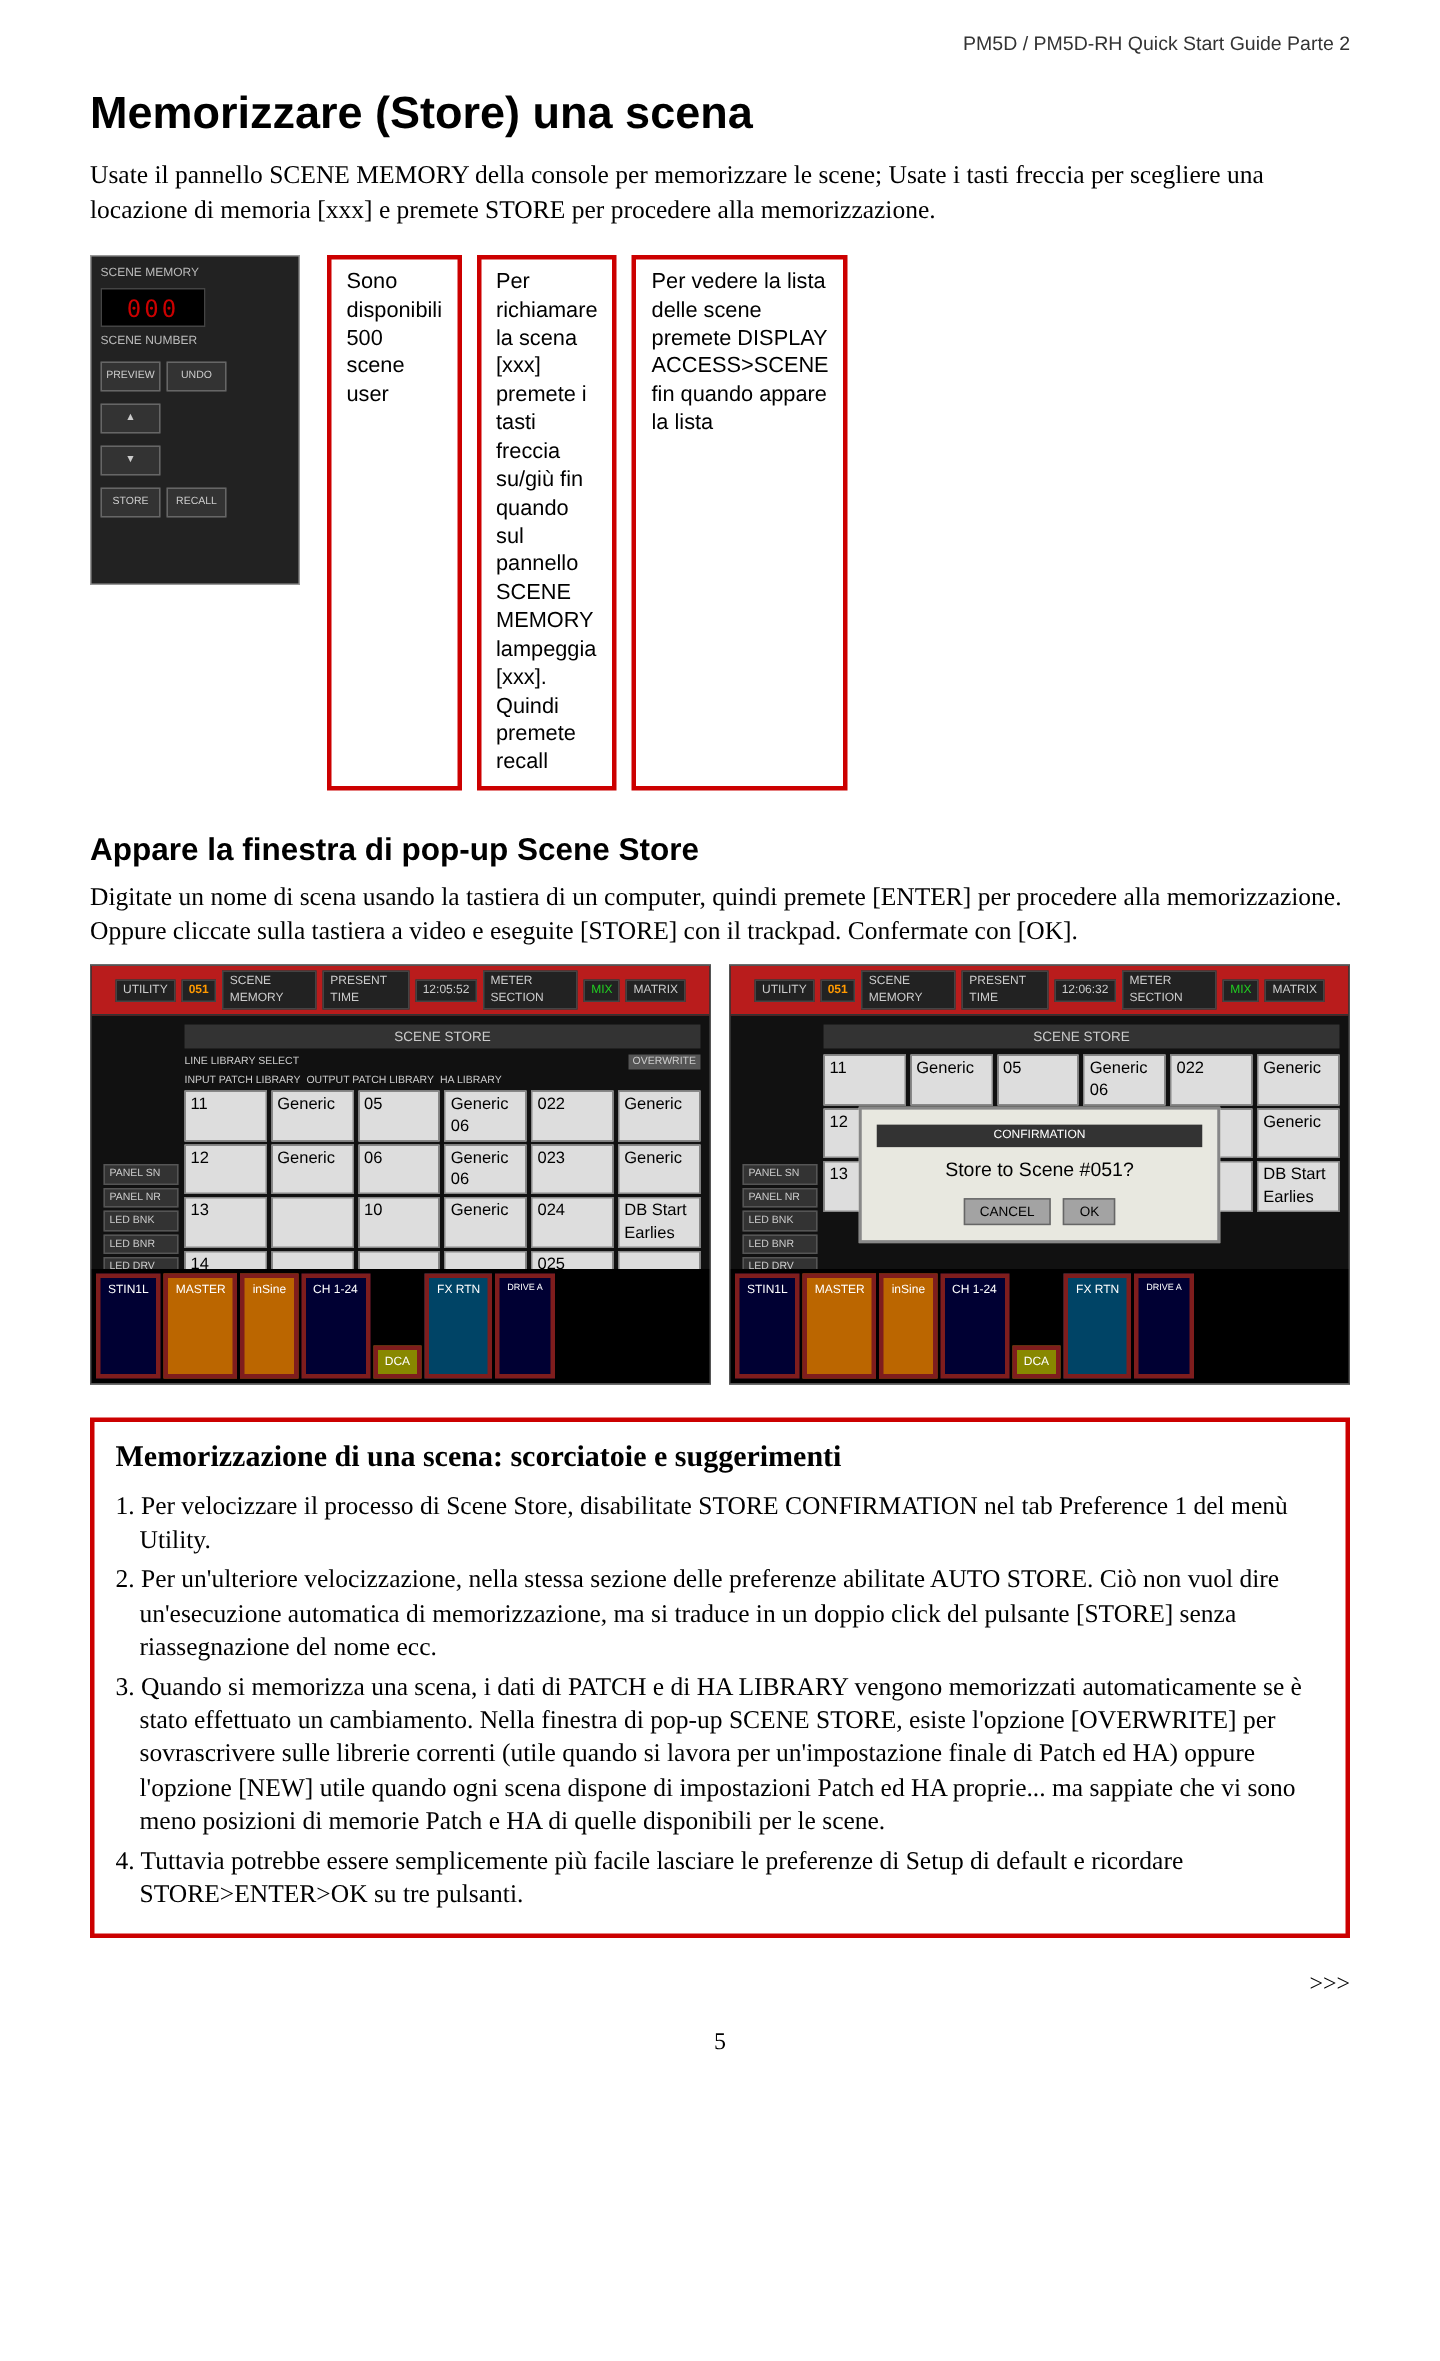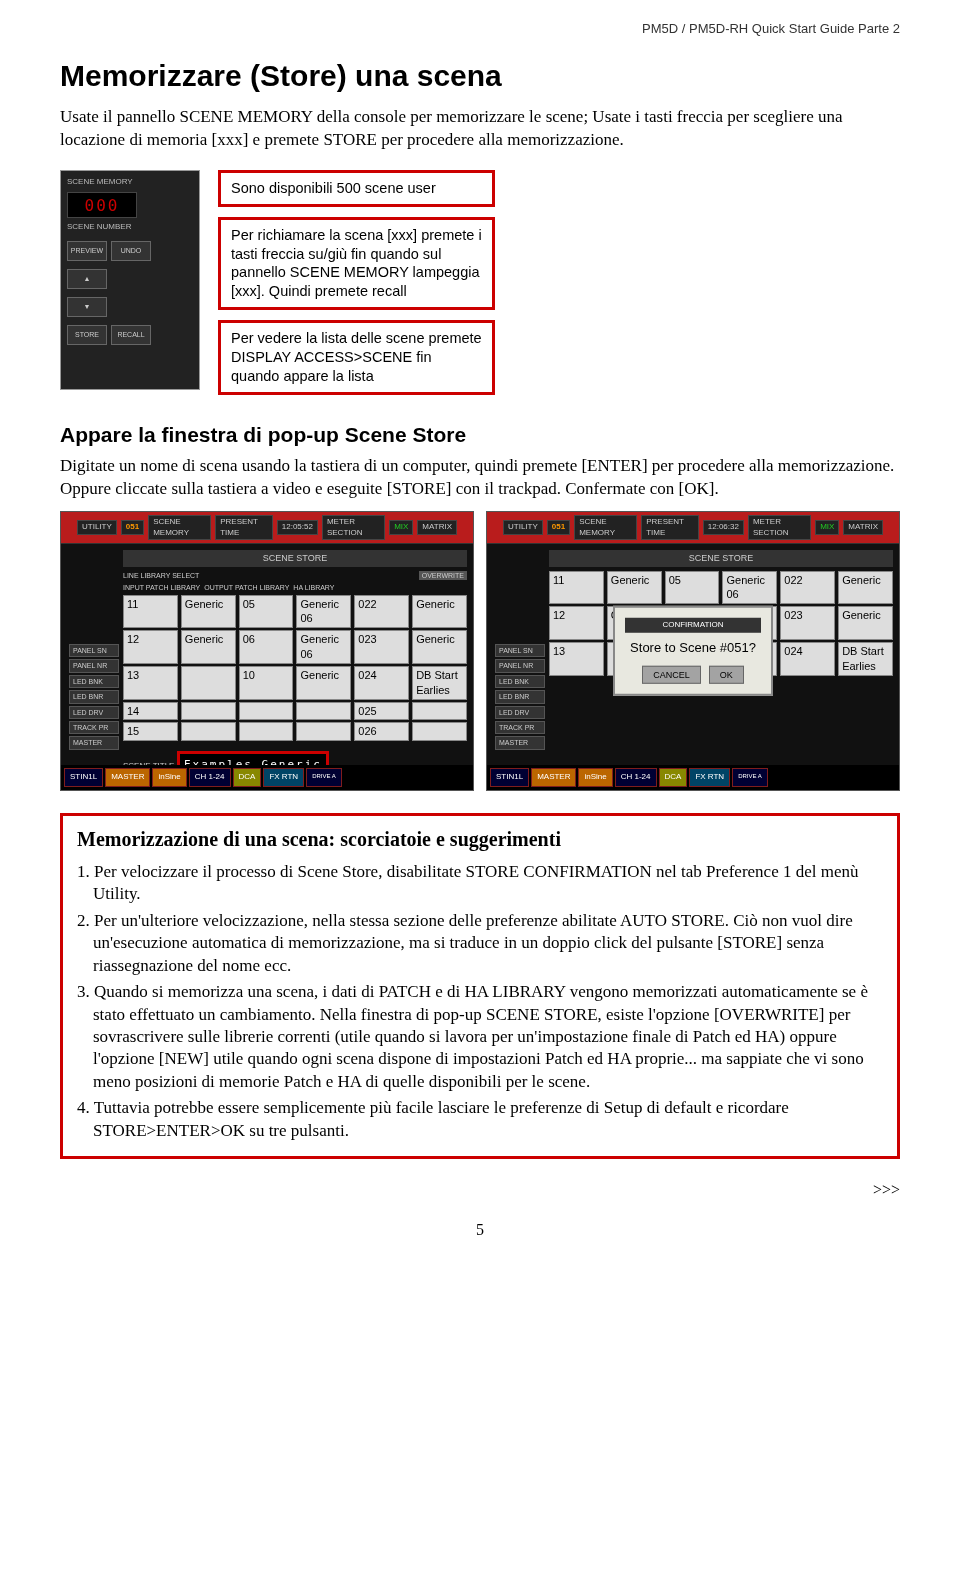--- a/index.html
+++ b/index.html
@@ -64,21 +64,20 @@
   .panel-buttons { display:flex; gap:4px; margin-top:4px; flex-wrap:wrap;}
   .panel-btn {
     background: #333;
     border: 1px solid #666;
     width: 40px; height: 20px;
     font-size: 7px; color:#ccc;
     display:flex; align-items:center; justify-content:center;
   }
   .red-boxes {
     display: flex;
-    flex-direction: column;
     gap: 10px;
     width: 277px;
   }
   .red-box {
     border: 3px solid #c00;
     padding: 6px 10px;
     font-family: Arial, sans-serif;
     font-size: 14.5px;
     line-height: 1.3;
   }
@@ -121,34 +120,34 @@
   .pill.green { color:#2c2; }
   .screen-body {
     padding: 6px;
   }
   .table-row { display:flex; gap:3px; margin-bottom:2px; }
   .cell { background:#ddd; color:#000; font-size:11px; padding:1px 3px; flex:1; border:1px solid #888; }
   .hl-red { border:3px solid #c00; background:#000; color:#fff; padding:4px; margin:6px 0; display:inline-block; font-family:monospace; letter-spacing:2px; font-size:11px; }
   .dialog-pop {
     position:absolute; left:50%; top:50%; transform:translate(-50%,-50%);
     background:#e8e8e0; border:2px solid #888; padding:10px;
-    width:160px; text-align:center;
+    width:241px; text-align:center;
   }
   .dialog-pop .msg { font-size:13px; color:#000; margin-bottom:10px; }
   .dialog-pop .btns { display:flex; gap:8px; justify-content:center; }
   .dialog-pop .dbtn { background:#a3a3a3; border:1px solid #666; padding:2px 10px; font-size:9px; color:#000;}
   .screen-bottom {
     position:absolute; bottom:0; left:0; right:0;
     display:flex; gap:2px;
     padding:3px; background:#000;
   }
-  .tab { background:#003; color:#fff; font-size:8px; padding:3px 5px; border:1px solid #7f1d1d; }
+  .tab { background:#003; color:#fff; font-size:8px; padding:3px 5px; border:3px solid #7f1d1d; }
   .tab.orange { background:#b60; }
   .tab.cyan { background:#046; }
-  .tab.yellow { background:#880; }
+  .tab.yellow { background:#880;margin-top:48px; }
   .tips-box {
     border: 3px solid #c00;
     padding: 10px 14px;
     margin-bottom: 20px;
   }
   .tips-box h3 {
     font-family: Liberation Serif, serif;
     font-weight: bold;
     font-size: 20px;
     margin-bottom: 8px;

